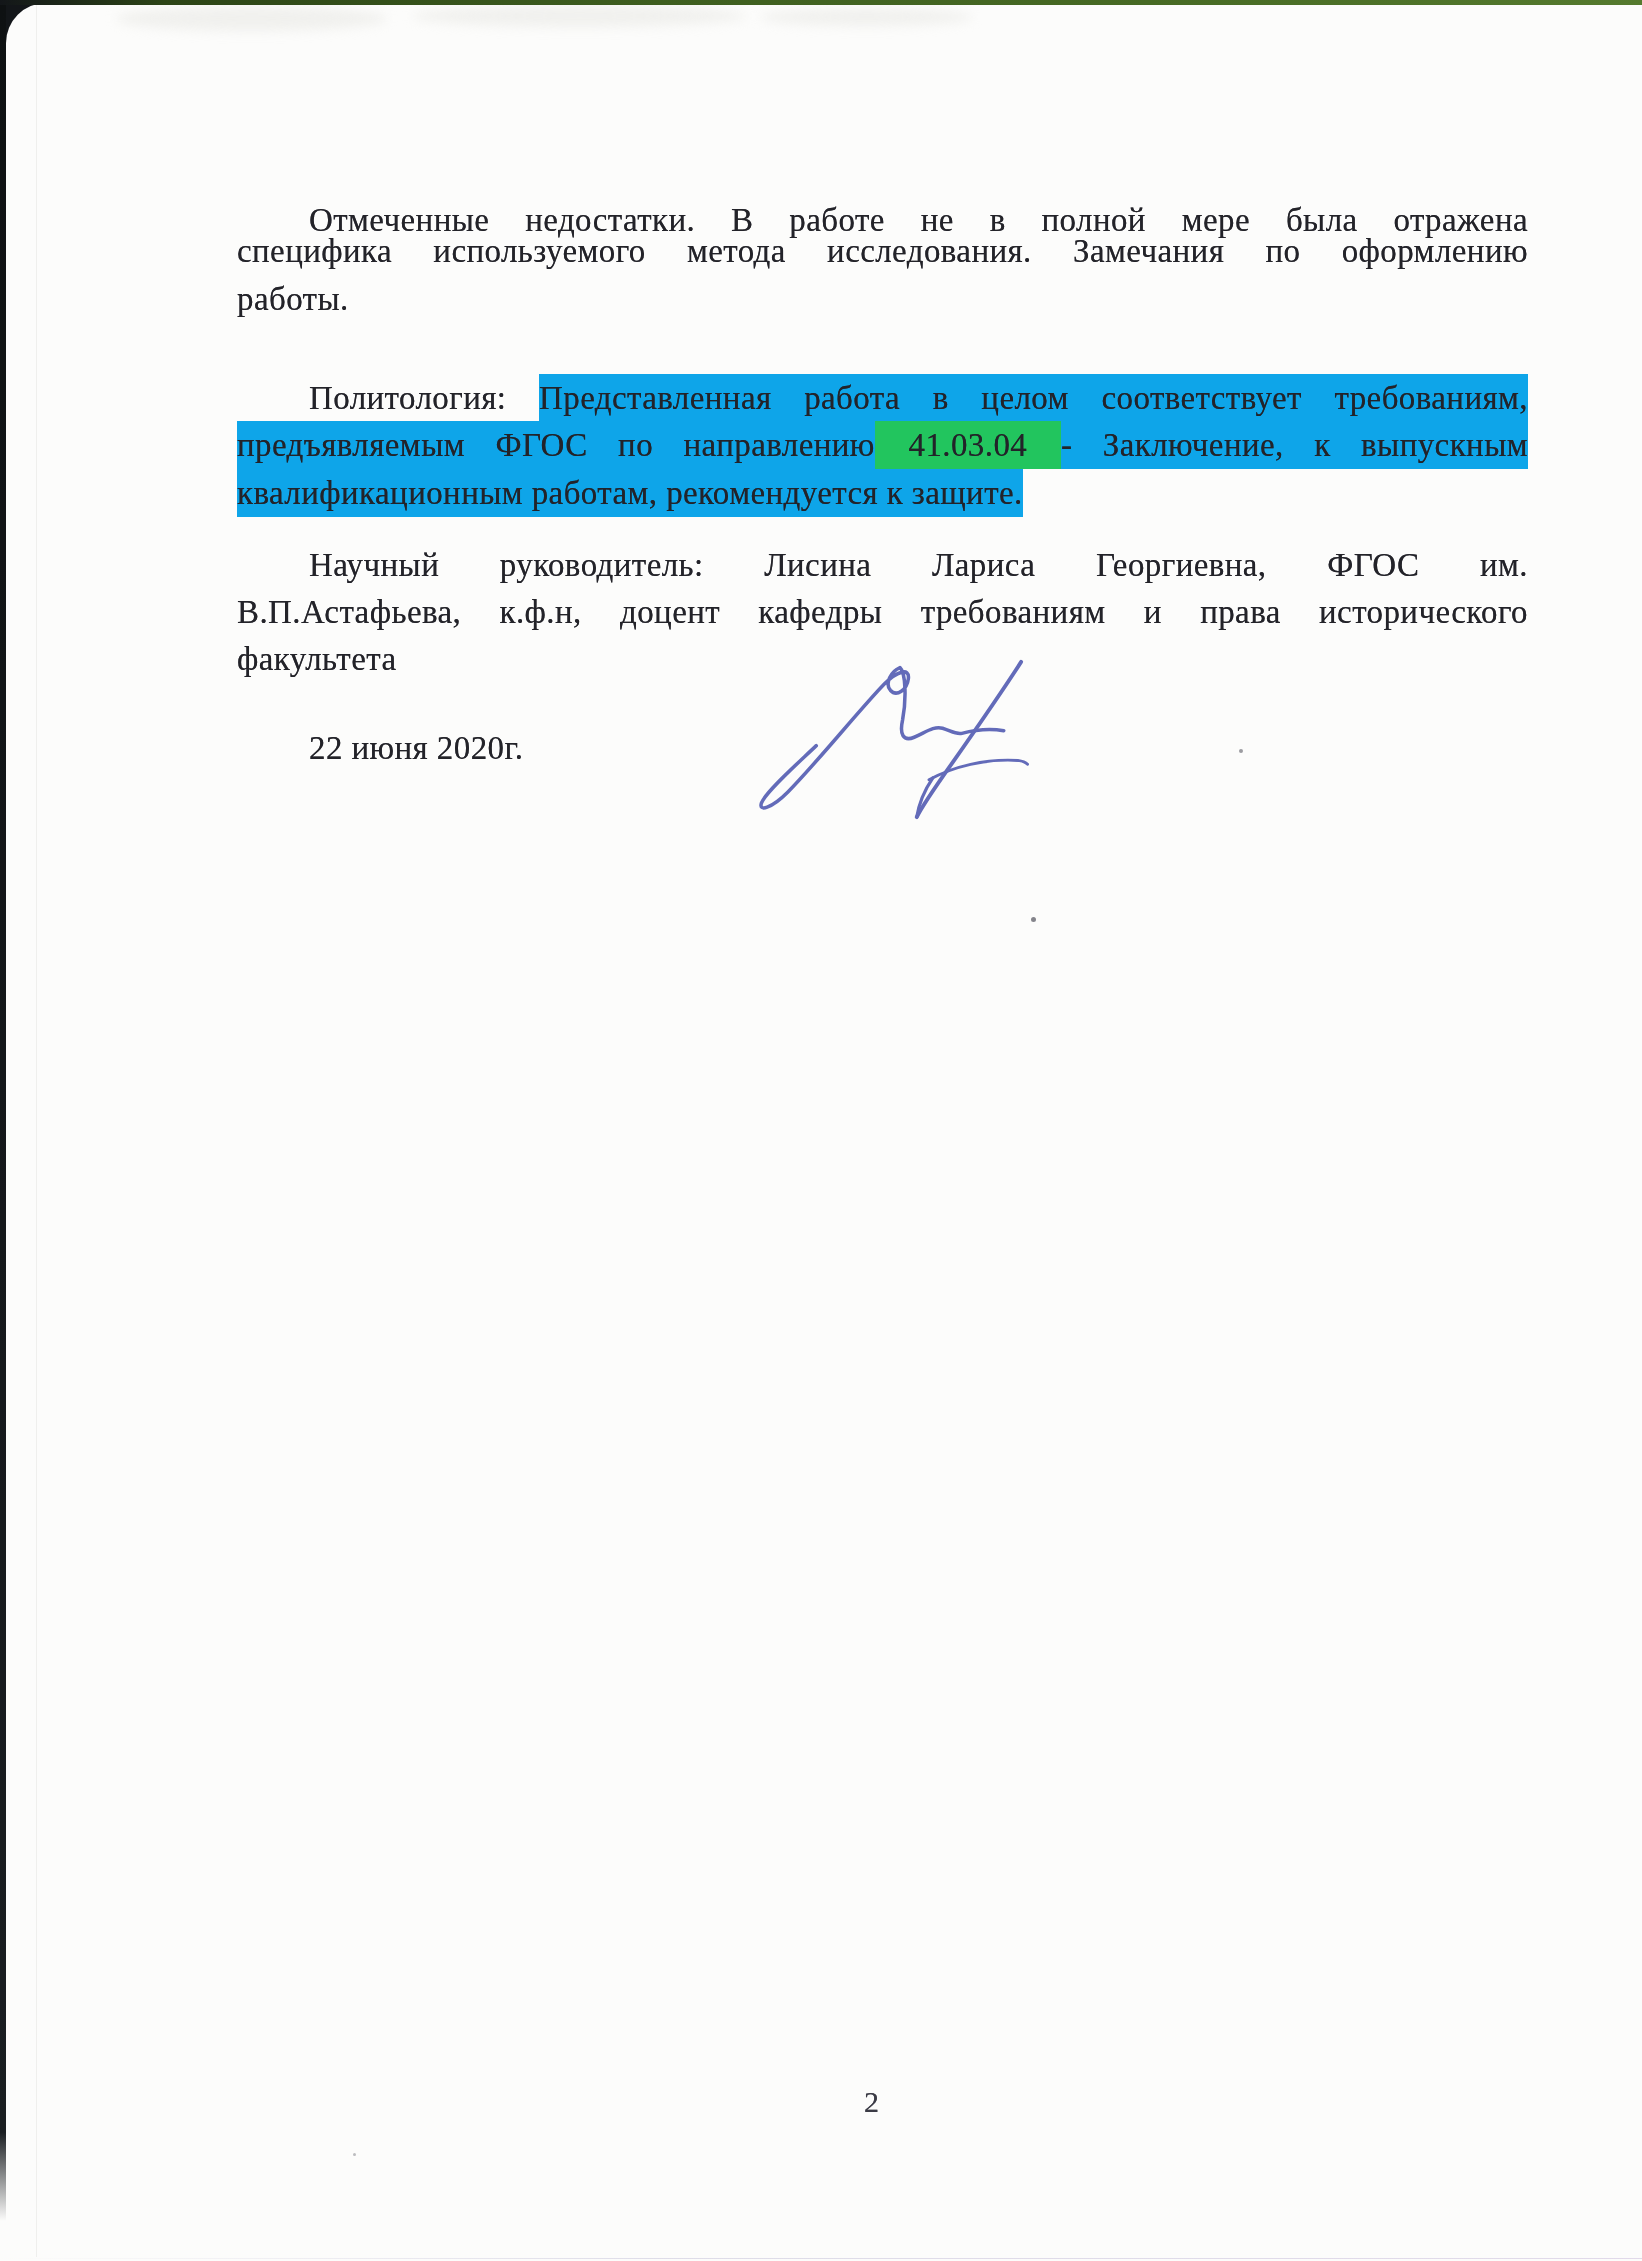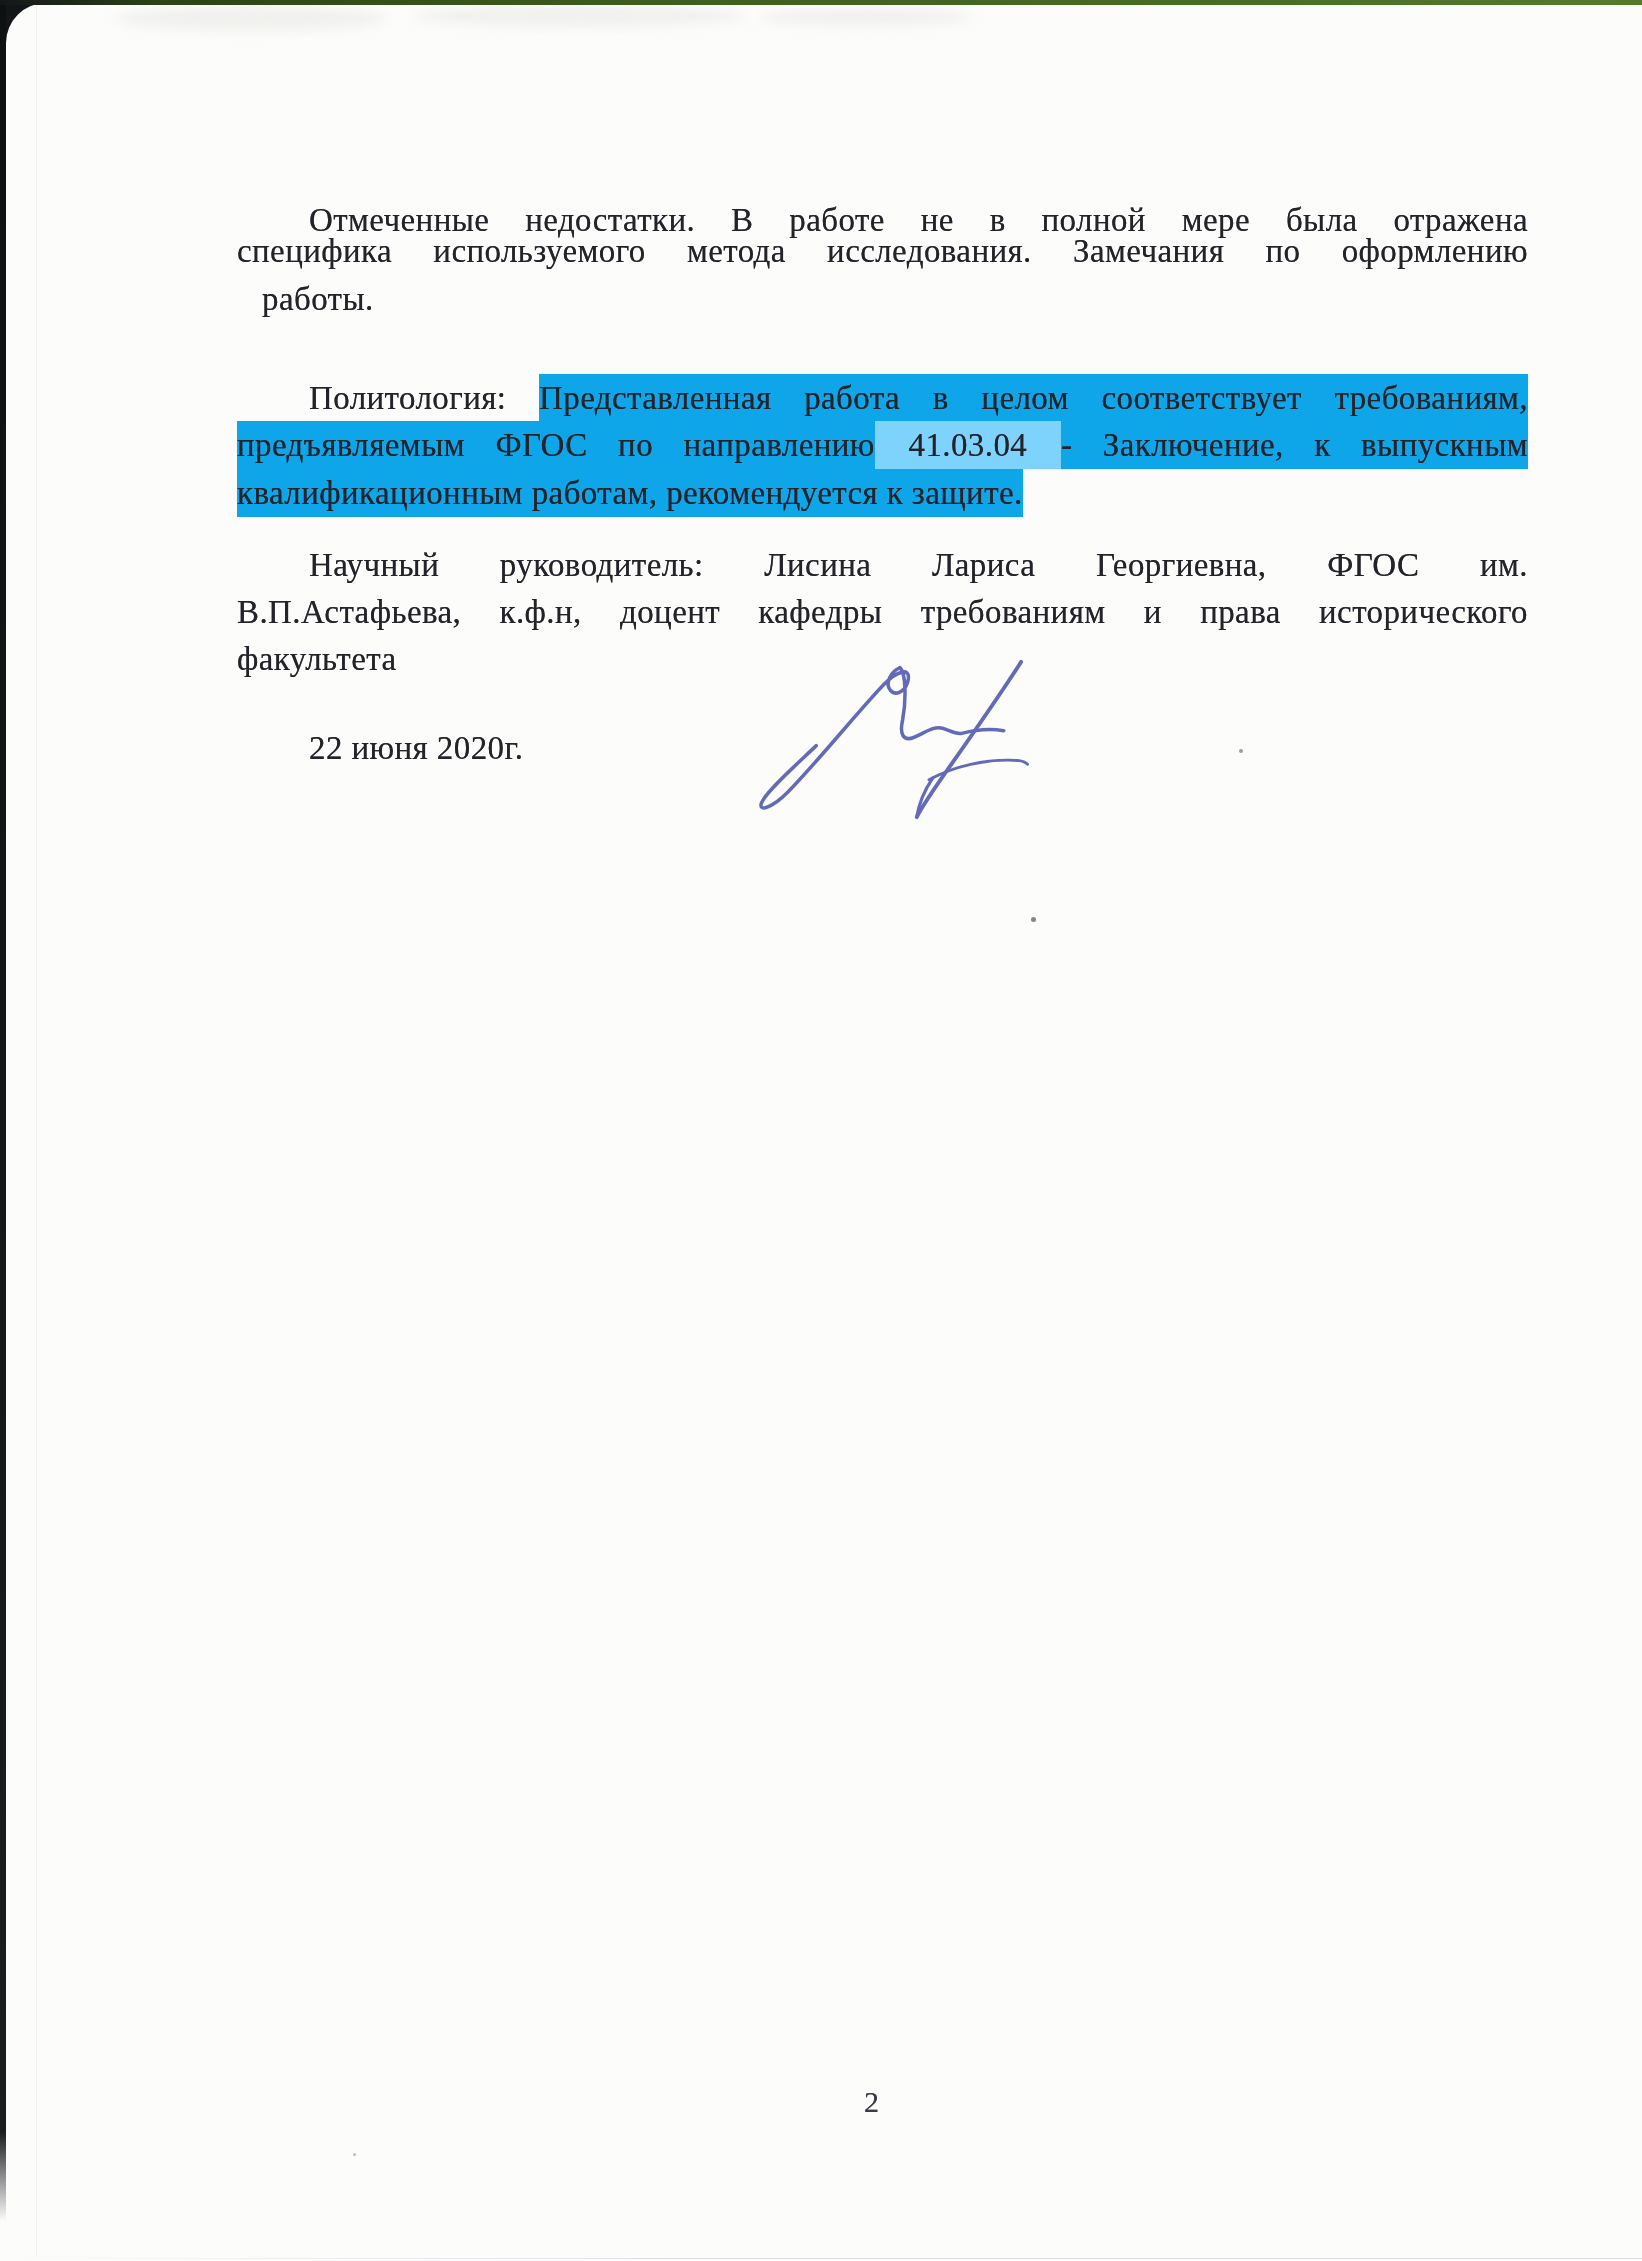--- a/index.html
+++ b/index.html
@@ -35,21 +35,21 @@
 
   .doc-line {
     position:absolute; left:237px; width:1291px; z-index:3;
     font-size:33px; line-height:48px; letter-spacing:0.4px;
     color:#232329; text-shadow:0 0 0.5px rgba(32,32,42,.75);
     text-align:justify; text-align-last:justify; white-space:nowrap;
   }
   .left-align { text-align:left; text-align-last:left; }
   .indent { text-indent:72px; }
   .hl   { background:#0ea5e9; padding:5.8px 0; }
-  .nohl { background:#7dd3fc; padding:5.8px 3.2px; }
+  .nohl { background:#22c55e; padding:5.8px 3.2px; }
 
   .page-number {
     position:absolute; left:849px; top:2083px; width:45px; z-index:3;
     font-size:30px; line-height:37px; color:#3b3b45; text-align:center;
     text-shadow:0 0 0.3px rgba(40,40,55,.7);
   }
   .signature-svg { position:absolute; left:728px; top:636px; z-index:4; }
 </style>
 </head>
 <body>
@@ -62,21 +62,21 @@
 <div class="bottom-line"></div>
 <div class="smudge" style="left:116px; top:6.4px; width:271px; height:24.5px;"></div>
 <div class="smudge" style="left:412px; top:5.2px; width:335px; height:22px;"></div>
 <div class="smudge" style="left:760px; top:7.7px; width:213px; height:18px;"></div>
 <div class="speck" style="left:1239px; top:749px; width:3.9px; height:3.9px; opacity:.6;"></div>
 <div class="speck" style="left:1031px; top:917px; width:5.2px; height:5.2px; opacity:.75;"></div>
 <div class="speck" style="left:353px; top:2153px; width:3.2px; height:3.2px; opacity:.4;"></div>
 
 <div class="doc-line indent" style="top:196px;">Отмеченные недостатки.  В работе не в полной мере была отражена</div>
 <div class="doc-line" style="top:227px;">специфика используемого метода исследования. Замечания по оформлению</div>
-<div class="doc-line left-align" style="top:275px;margin-left:25px;">работы.</div>
+<div class="doc-line left-align" style="top:275px;">работы.</div>
 
 <div class="doc-line indent" style="top:374px;"><span>Политология: </span><span class="hl">Представленная  работа в целом соответствует требованиям,</span></div>
 <div class="doc-line" style="top:421px;"><span class="hl">предъявляемым ФГОС по направлению</span><span class="nohl"> 41.03.04 </span><span class="hl"> - Заключение,  к выпускным</span></div>
 <div class="doc-line left-align" style="top:469px;"><span class="hl">квалификационным работам, рекомендуется к защите.</span></div>
 
 <div class="doc-line indent" style="top:541px;">Научный руководитель: Лисина Лариса Георгиевна, ФГОС им.</div>
 <div class="doc-line" style="top:588px;">В.П.Астафьева, к.ф.н, доцент кафедры требованиям и права исторического</div>
 <div class="doc-line left-align" style="top:635px;">факультета</div>
 
 <div class="doc-line left-align indent" style="top:724px;">22 июня 2020г.</div>

